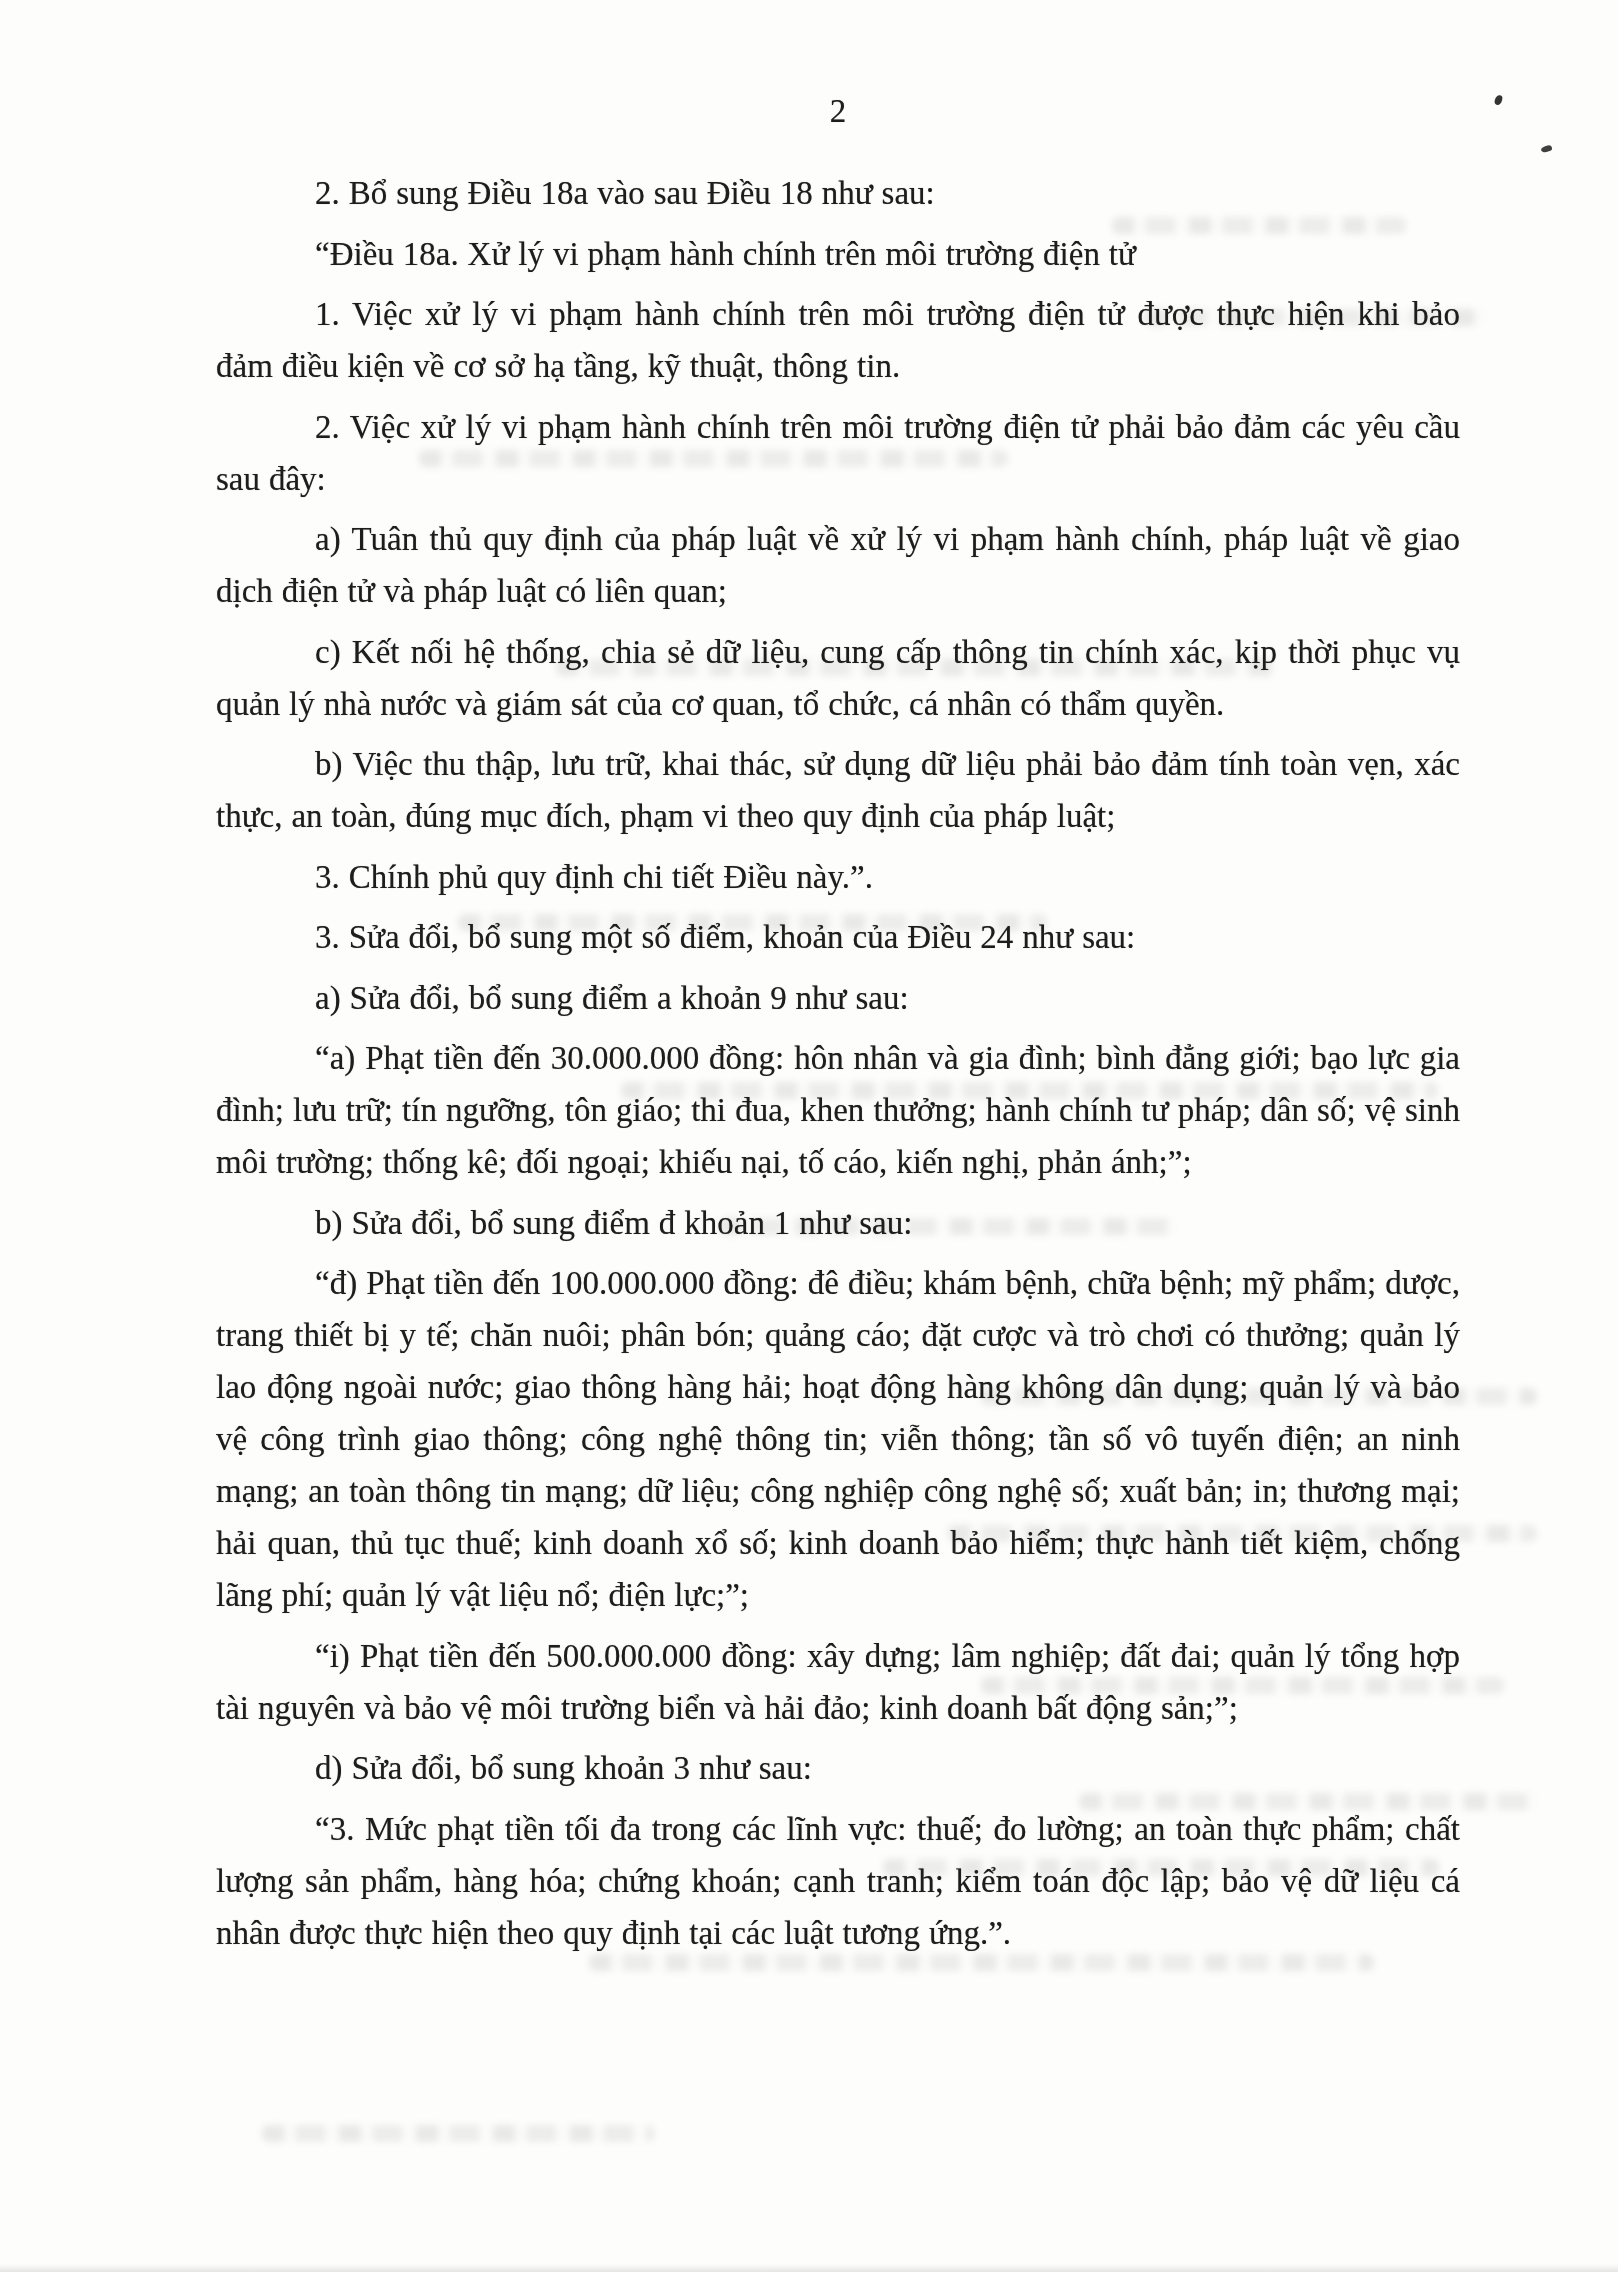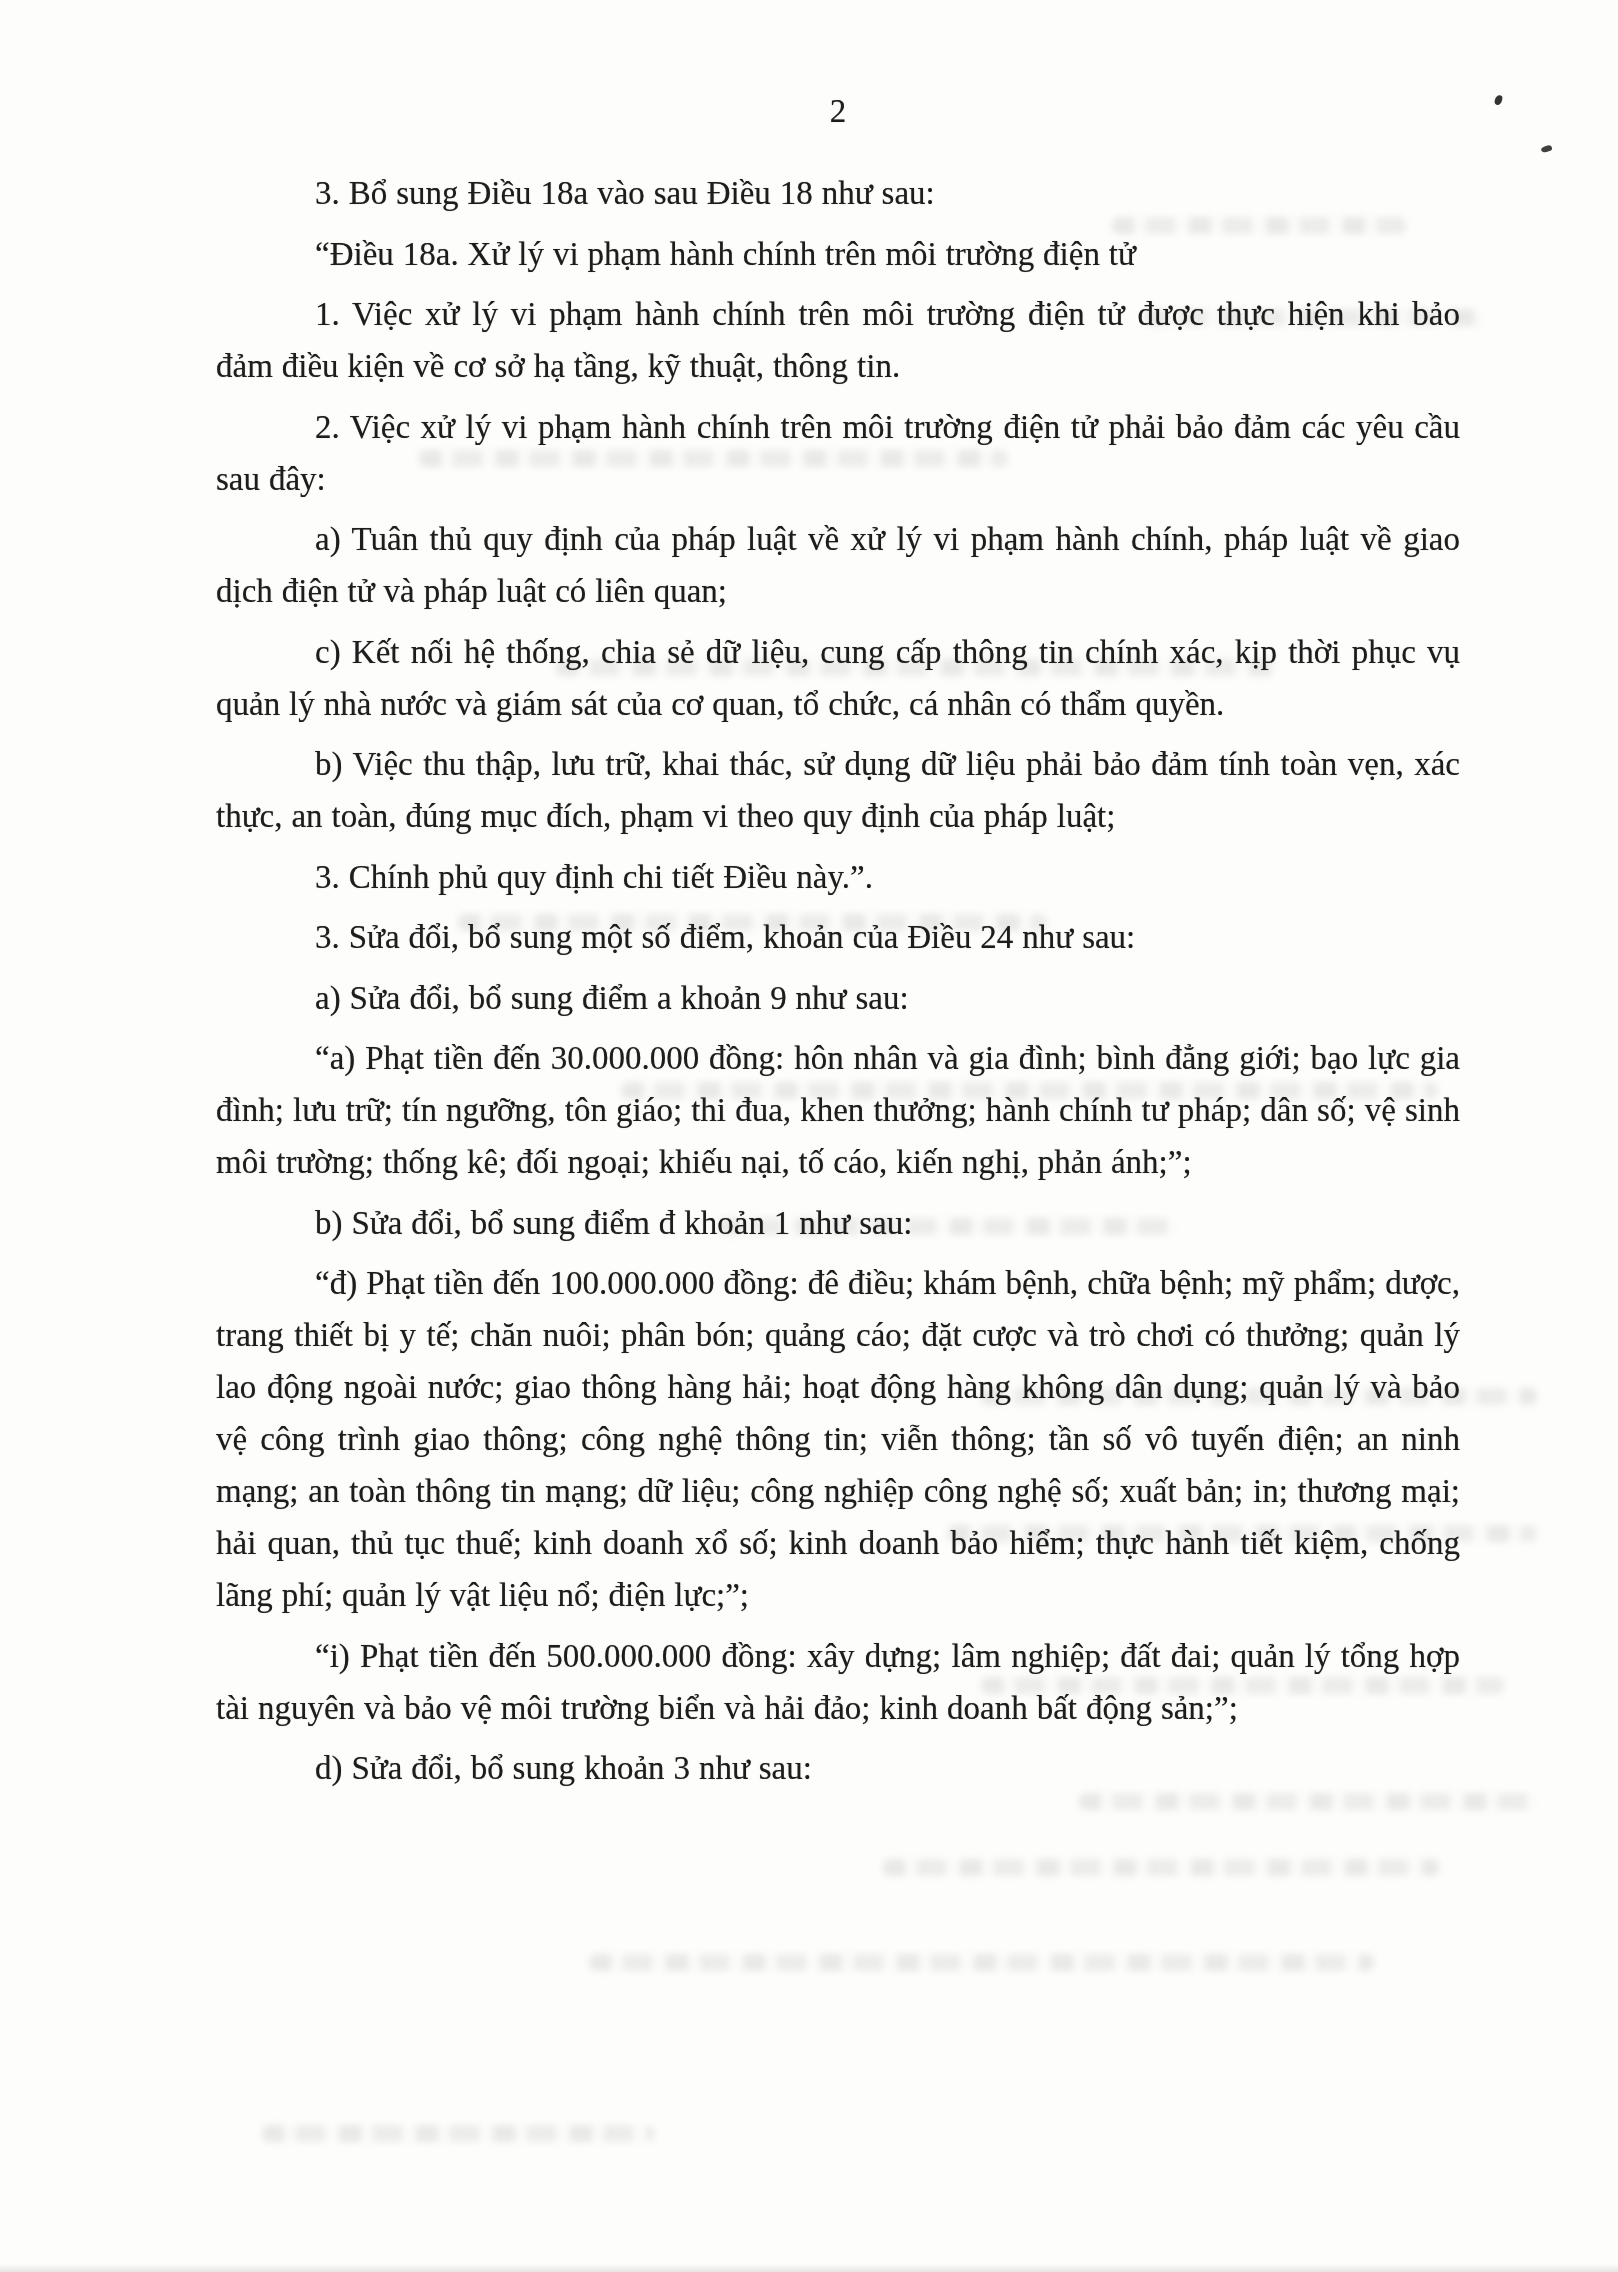--- a/index.html
+++ b/index.html
@@ -95,32 +95,33 @@
   <div class="smudge" style="left:883px; top:1859px; width:556px;"></div>
   <div class="smudge" style="left:589px;  top:1954px; width:785px;"></div>
   <div class="smudge" style="left:262px;  top:2125px; width:392px;"></div>
 
   <div class="speck speck-1"></div>
   <div class="speck speck-2"></div>
 
   <div class="content">
     <div class="page-number">2</div>
 
-    <p class="para">3. Bổ sung Điều 18a vào sau Điều 18 như sau:</p>
+    <p class="para">2. Bổ sung Điều 18a vào sau Điều 18 như sau:</p>
     <p class="para heading">“Điều 18a. Xử lý vi phạm hành chính trên môi trường điện tử</p>
     <p class="para">1. Việc xử lý vi phạm hành chính trên môi trường điện tử được thực hiện khi bảo đảm điều kiện về cơ sở hạ tầng, kỹ thuật, thông tin.</p>
     <p class="para">2. Việc xử lý vi phạm hành chính trên môi trường điện tử phải bảo đảm các yêu cầu sau đây:</p>
     <p class="para">a) Tuân thủ quy định của pháp luật về xử lý vi phạm hành chính, pháp luật về giao dịch điện tử và pháp luật có liên quan;</p>
     <p class="para">c) Kết nối hệ thống, chia sẻ dữ liệu, cung cấp thông tin chính xác, kịp thời phục vụ quản lý nhà nước và giám sát của cơ quan, tổ chức, cá nhân có thẩm quyền.</p>
     <p class="para">b) Việc thu thập, lưu trữ, khai thác, sử dụng dữ liệu phải bảo đảm tính toàn vẹn, xác thực, an toàn, đúng mục đích, phạm vi theo quy định của pháp luật;</p>
     <p class="para">3. Chính phủ quy định chi tiết Điều này.”.</p>
     <p class="para">3. Sửa đổi, bổ sung một số điểm, khoản của Điều 24 như sau:</p>
     <p class="para">a) Sửa đổi, bổ sung điểm a khoản 9 như sau:</p>
     <p class="para">“a) Phạt tiền đến 30.000.000 đồng: hôn nhân và gia đình; bình đẳng giới; bạo lực gia đình; lưu trữ; tín ngưỡng, tôn giáo; thi đua, khen thưởng; hành chính tư pháp; dân số; vệ sinh môi trường; thống kê; đối ngoại; khiếu nại, tố cáo, kiến nghị, phản ánh;”;</p>
     <p class="para">b) Sửa đổi, bổ sung điểm đ khoản 1 như sau:</p>
     <p class="para">“đ) Phạt tiền đến 100.000.000 đồng: đê điều; khám bệnh, chữa bệnh; mỹ phẩm; dược, trang thiết bị y tế; chăn nuôi; phân bón; quảng cáo; đặt cược và trò chơi có thưởng; quản lý lao động ngoài nước; giao thông hàng hải; hoạt động hàng không dân dụng; quản lý và bảo vệ công trình giao thông; công nghệ thông tin; viễn thông; tần số vô tuyến điện; an ninh mạng; an toàn thông tin mạng; dữ liệu; công nghiệp công nghệ số; xuất bản; in; thương mại; hải quan, thủ tục thuế; kinh doanh xổ số; kinh doanh bảo hiểm; thực hành tiết kiệm, chống lãng phí; quản lý vật liệu nổ; điện lực;”;</p>
     <p class="para">“i) Phạt tiền đến 500.000.000 đồng: xây dựng; lâm nghiệp; đất đai; quản lý tổng hợp tài nguyên và bảo vệ môi trường biển và hải đảo; kinh doanh bất động sản;”;</p>
     <p class="para">d) Sửa đổi, bổ sung khoản 3 như sau:</p>
+    <p class="para">“3. Mức phạt tiền tối đa trong các lĩnh vực: thuế; đo lường; an toàn thực phẩm; chất lượng sản phẩm, hàng hóa; chứng khoán; cạnh tranh; kiểm toán độc lập; bảo vệ dữ liệu cá nhân được thực hiện theo quy định tại các luật tương ứng.”.</p>
   </div>
 
   <div class="bottom-edge"></div>
 </div>
 
 
 </body></html>

